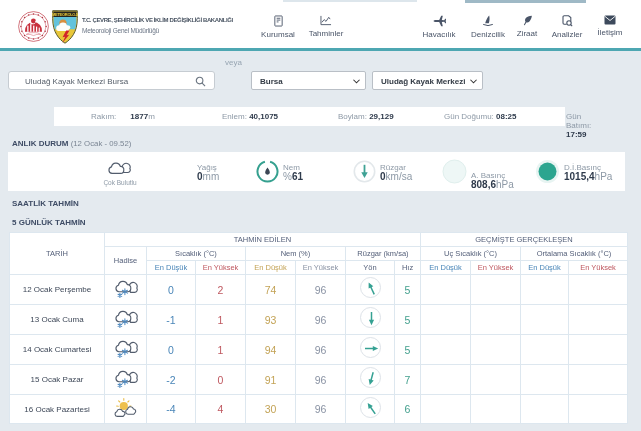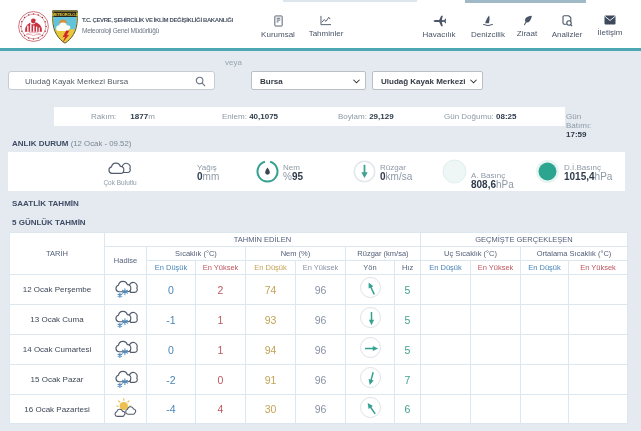--- a/index.html
+++ b/index.html
@@ -198,21 +198,21 @@
     <div class="cc-lbl">Yağış</div>
     <div class="cc-val"><b>0</b>mm</div>
   </div>
 
   <svg class="abs" style="left:248px;top:8px" width="23" height="23" viewBox="0 0 23 23">
     <path d="M8.91 1.84 A10 10 0 1 0 14.09 1.84" fill="none" stroke="#35a08f" stroke-width="2"></path>
     <path d="M11.5 7.6 q2.4 3.1 2.4 4.7 a2.4 2.4 0 1 1 -4.8 0 q0 -1.6 2.4 -4.7 z" fill="#3c4654"></path>
   </svg>
   <div class="abs" style="left:275px;top:11px">
     <div class="cc-lbl">Nem</div>
-    <div class="cc-val">%<b>95</b></div>
+    <div class="cc-val">%<b>61</b></div>
   </div>
 
   <svg class="abs" style="left:345px;top:8px" width="23" height="23" viewBox="0 0 23 23">
     <circle cx="11.5" cy="11.5" r="10.2" fill="none" stroke="#e3e8eb" stroke-width="1.6"></circle>
     <path d="M11.5 4.8 V13" stroke="#3fa295" stroke-width="1.8" fill="none"></path>
     <path d="M11.5 18 L8.3 12.2 H14.7 Z" fill="#3fa295"></path>
   </svg>
   <div class="abs" style="left:372px;top:11px">
     <div class="cc-lbl">Rüzgar</div>
     <div class="cc-val"><b>0</b>km/sa</div>

